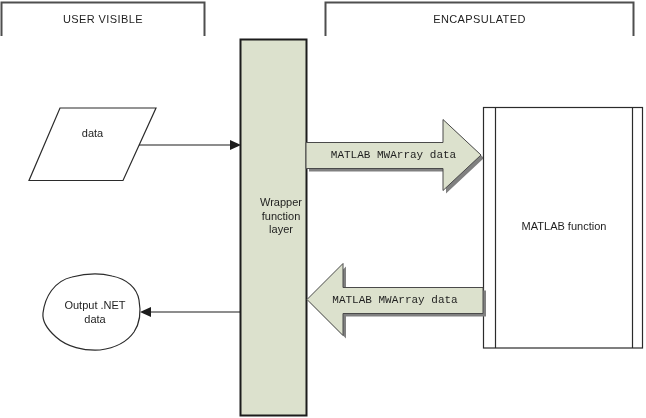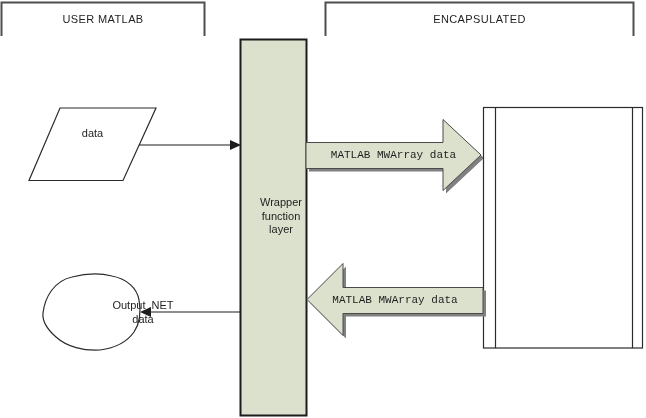--- a/index.html
+++ b/index.html
@@ -50,36 +50,37 @@
     <path d="M 43 313
              C 45 297 54 281 72 277
              C 84 274 100 273 112 276
              C 127 279 137 288 139 300
              C 141 311 140 323 134 332
              C 127 342 115 348 100 350
              C 84 351 67 347 56 337
              C 48 330 42 322 43 313 Z" fill="#ffffff" stroke="#2b2b2b" stroke-width="1.2"></path>
   </svg>
 
-  <div class="lbl" id="user-visible-label" style="left:1px;top:12px;width:204px;">USER MATLAB</div>
+  <div class="lbl" id="user-visible-label" style="left:1px;top:12px;width:204px;">USER VISIBLE</div>
 
   <div class="lbl" id="encapsulated-label" style="left:325px;top:12px;width:309px;text-align:center;">ENCAPSULATED</div>
 
   <div class="lbl" style="left:32px;top:126px;width:121px;line-height:15px;">
     <span class="ln">data</span>
   </div>
 
   <div class="lbl" id="wrapper-label" style="left:240px;top:196px;width:82px;">
     <span class="ln">Wrapper</span>
     <span class="ln">function</span>
     <span class="ln">layer</span>
   </div>
 
+  <div class="lbl" style="left:495px;top:219px;width:138px;">MATLAB function</div>
 
-  <div class="lbl" style="left:44px;top:298px;width:102px;margin-left:48px;">
+  <div class="lbl" style="left:44px;top:298px;width:102px;">
     <span class="ln">Output .NET</span>
     <span class="ln">data</span>
   </div>
 
   <div class="lbl" id="arrow-right-label" style="left:313px;top:149px;width:161px;">MATLAB MWArray data</div>
 
   <div class="lbl" id="arrow-left-label" style="left:315px;top:294px;width:160px;">MATLAB MWArray data</div>
 
 </div>
 

